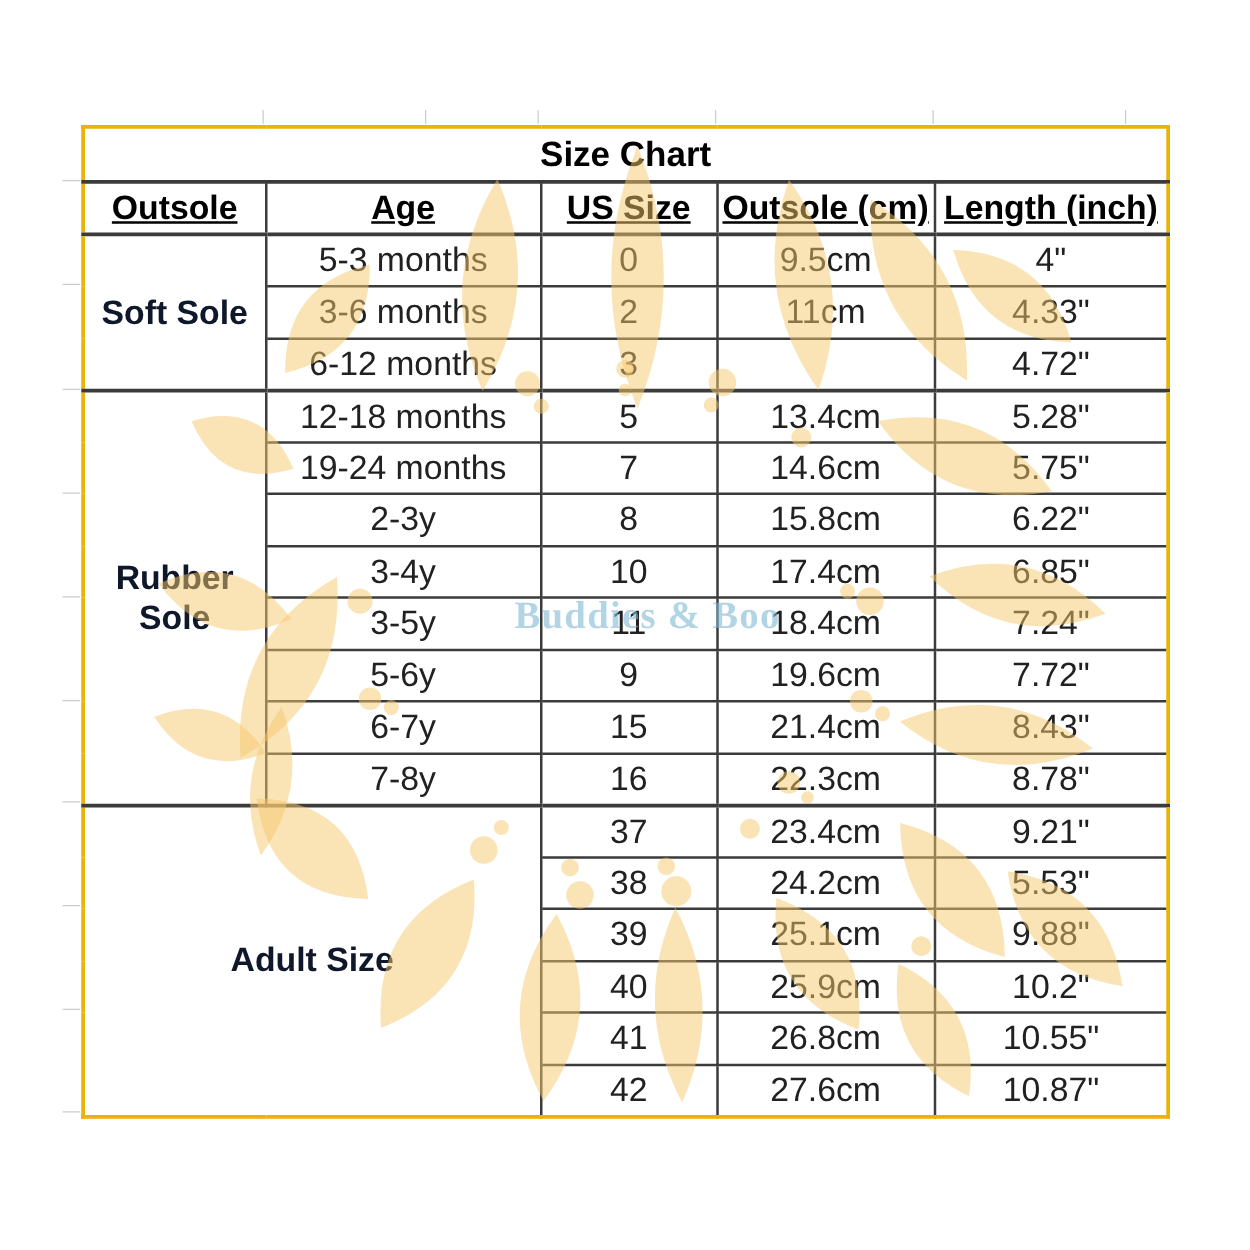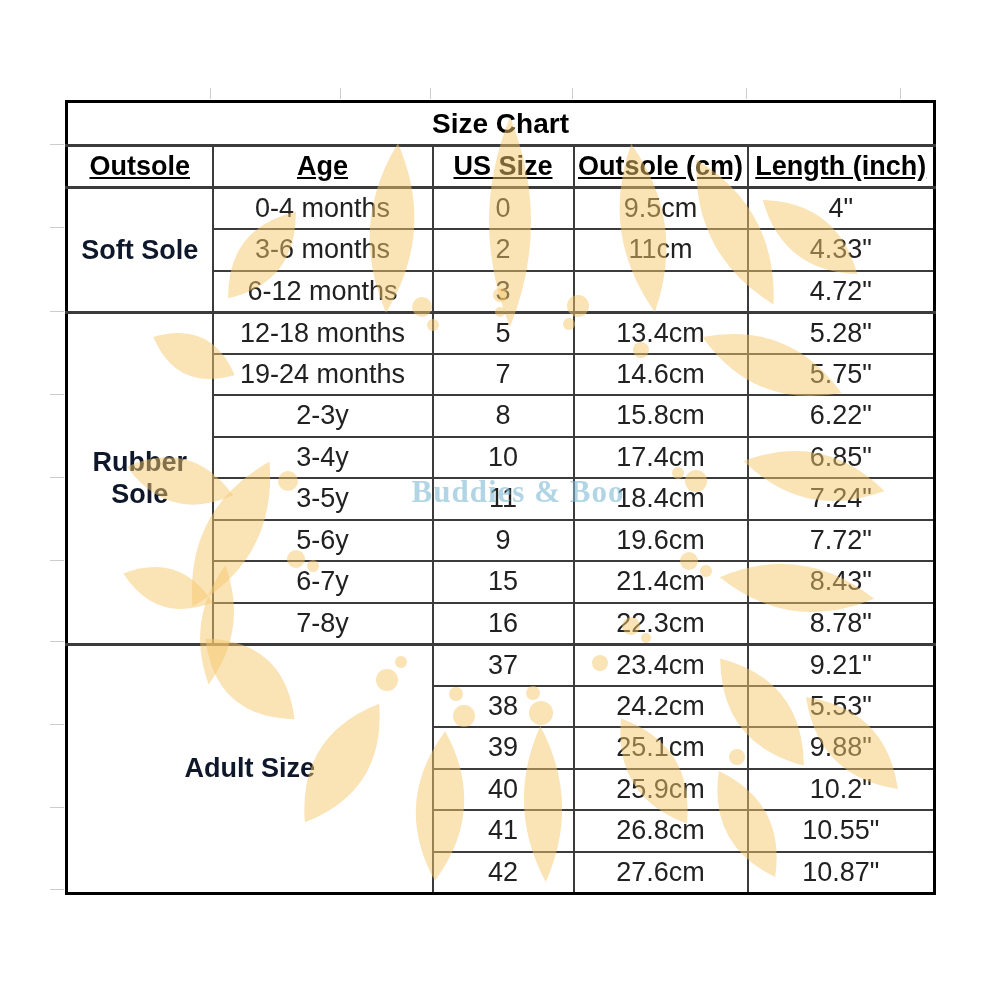--- a/index.html
+++ b/index.html
@@ -17,21 +17,21 @@
   table{
     border-collapse:collapse;table-layout:fixed;width:868px;
     background:transparent;
   }
   td,th{
     border:2px solid #3b3b3b;
     text-align:center;vertical-align:middle;
     padding:0;overflow:hidden;white-space:nowrap;
     font-size:27px;color:#212121;
   }
-  table{border:3px solid #000000;padding-left:24px;}
+  table{border:3px solid #eab308;padding-left:24px;}
   .r-title{height:44px;}
   .r-head{height:42px;}
   tbody tr{height:41.5px;}
   .title-cell{
     font-weight:bold;font-size:28px;color:#000;
     border-bottom:3px solid #3b3b3b;
   }
   .r-head th{
     font-weight:bold;font-size:27px;color:#000;
     border-bottom:3px solid #3b3b3b;
@@ -89,21 +89,21 @@
       <th>Age</th>
       <th>US Size</th>
       <th>Outsole (cm)</th>
       <th>Length (inch)</th>
     </tr>
   </thead>
   <tbody>
 
     <tr class="section-start">
       <td class="group-cell" rowspan="3">Soft Sole</td>
-      <td>0-4 months</td>
+      <td>5-3 months</td>
       <td>0</td>
       <td>9.5cm</td>
       <td>4"</td>
     </tr>
     <tr>
       <td>3-6 months</td>
       <td>2</td>
       <td>11cm</td>
       <td>4.33"</td>
     </tr>

